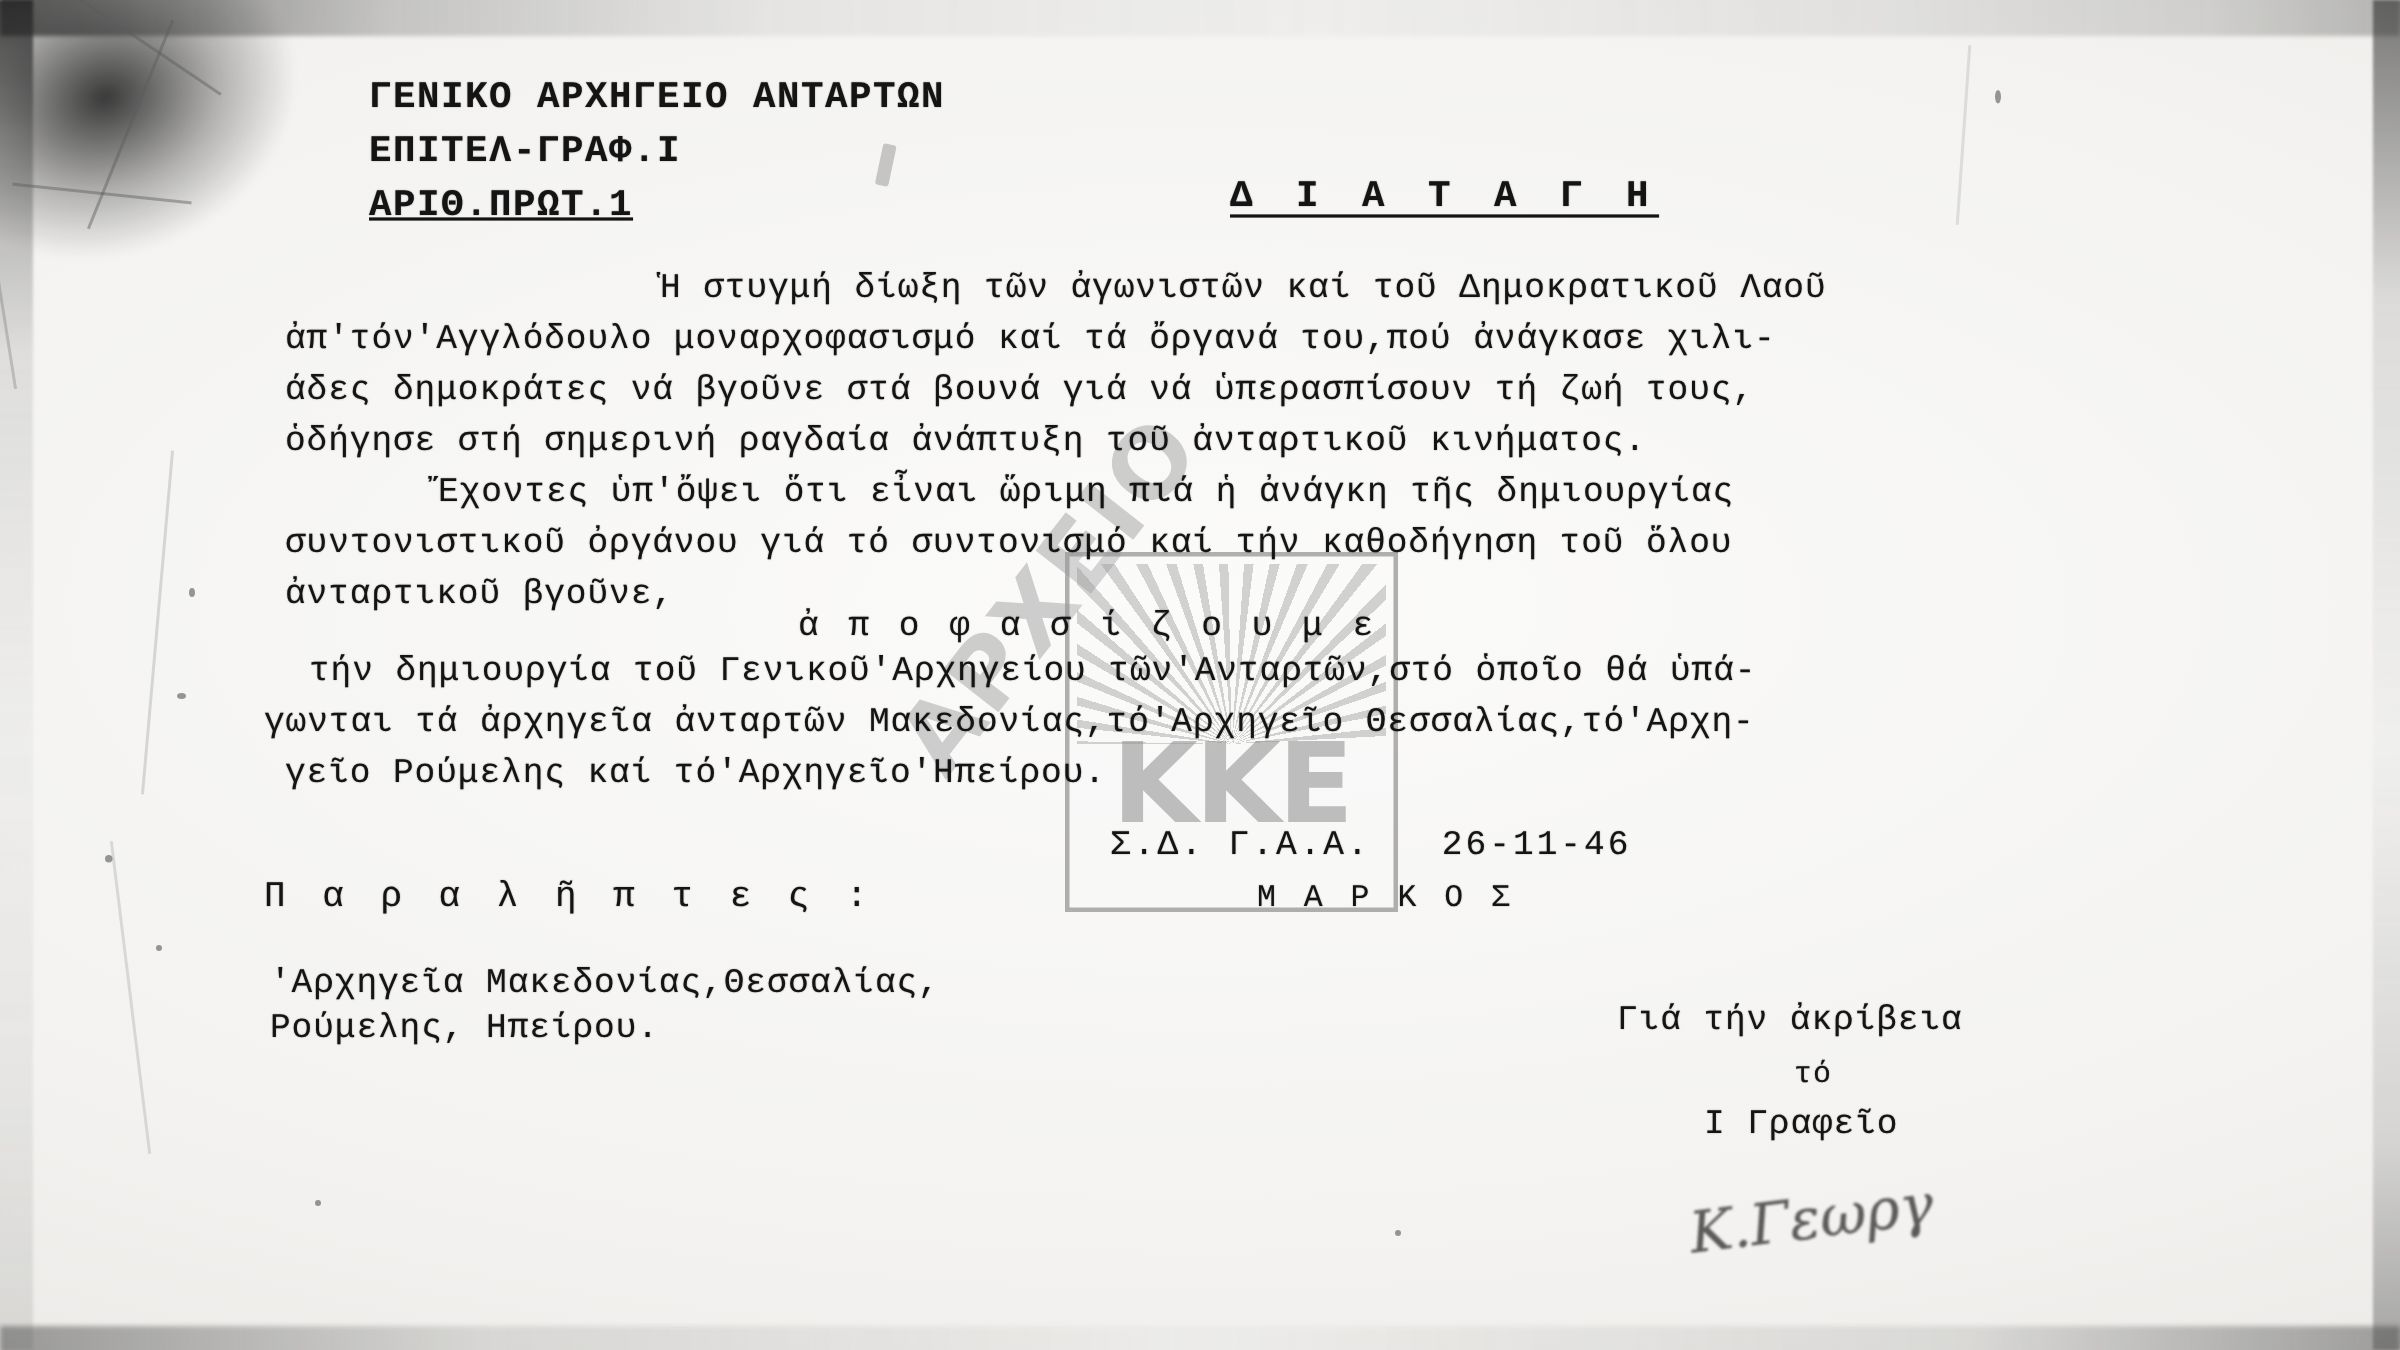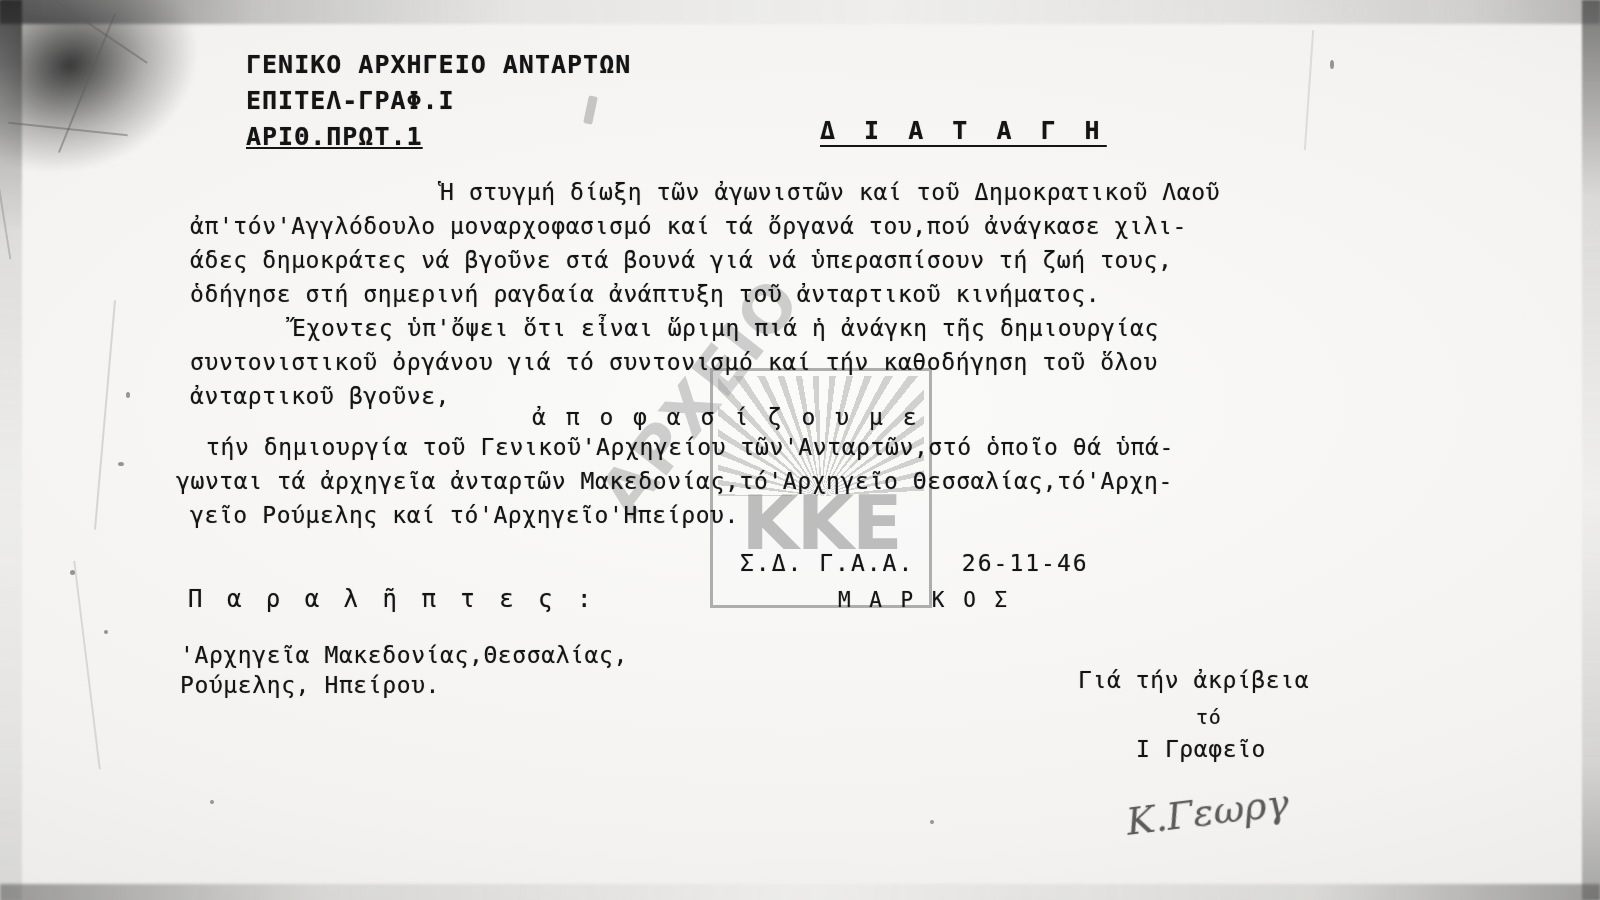--- a/index.html
+++ b/index.html
@@ -98,21 +98,21 @@
   }
 
   
   #typescript {
     position: absolute;
     inset: 0;
     color: #141414;
     font-family: "DejaVu Sans Mono", monospace;
     text-shadow: 0 0 1px rgba(0,0,0,.45);
   }
-  .tl { position: absolute; white-space: pre; }
+  .tl { position: absolute; white-space: pre; font-family: Liberation Mono, monospace; }
 
   .head {
     font-size: 25px;
     letter-spacing: 1px;
     font-weight: 700;
   }
 
   .title {
     font-size: 25px;
     font-weight: 700;
@@ -243,21 +243,21 @@
     <div class="tl body" style="left:190px; top:379px;">ἀνταρτικοῦ βγοῦνε,</div>
 
     <div class="tl body" style="left:532px; top:400px; letter-spacing:3px;">ἀ π ο φ α σ ί ζ ο υ μ ε</div>
     <div class="tl body" style="left:206px; top:430px;">τήν δημιουργία τοῦ Γενικοῦ'Αρχηγείου τῶν'Ανταρτῶν,στό ὁποῖο θά ὑπά-</div>
     <div class="tl body" style="left:176px; top:464px;">γωνται τά ἀρχηγεῖα ἀνταρτῶν Μακεδονίας,τό'Αρχηγεῖο Θεσσαλίας,τό'Αρχη-</div>
     <div class="tl body" style="left:190px; top:498px;">γεῖο Ρούμελης καί τό'Αρχηγεῖο'Ηπείρου.</div>
 
     <div class="tl body" style="left:740px; top:546px; letter-spacing:2px;">Σ.Δ. Γ.Α.Α.   26-11-46</div>
     <div class="tl sig" style="left:838px; top:588px;">Μ Α Ρ Κ Ο Σ</div>
 
-    <div class="tl body" style="left:188px; top:582px; letter-spacing:5px; font-size:24px;">Π α ρ α λ ῆ π τ ε ς :</div>
+    <div class="tl body" style="left:176px; top:582px; letter-spacing:5px; font-size:24px;">Π α ρ α λ ῆ π τ ε ς :</div>
     <div class="tl body" style="left:180px; top:638px;">'Αρχηγεῖα Μακεδονίας,Θεσσαλίας,</div>
     <div class="tl body" style="left:180px; top:668px;">Ρούμελης, Ηπείρου.</div>
 
     <div class="tl body" style="left:1078px; top:663px;">Γιά τήν ἀκρίβεια</div>
     <div class="tl body" style="left:1196px; top:700px; font-size:20px;">τό</div>
     <div class="tl body" style="left:1136px; top:732px;">Ι Γραφεῖο</div>
 
     <div id="signature" style="left:1126px; top:790px;">Κ.Γεωργ</div>
 
   </div>

